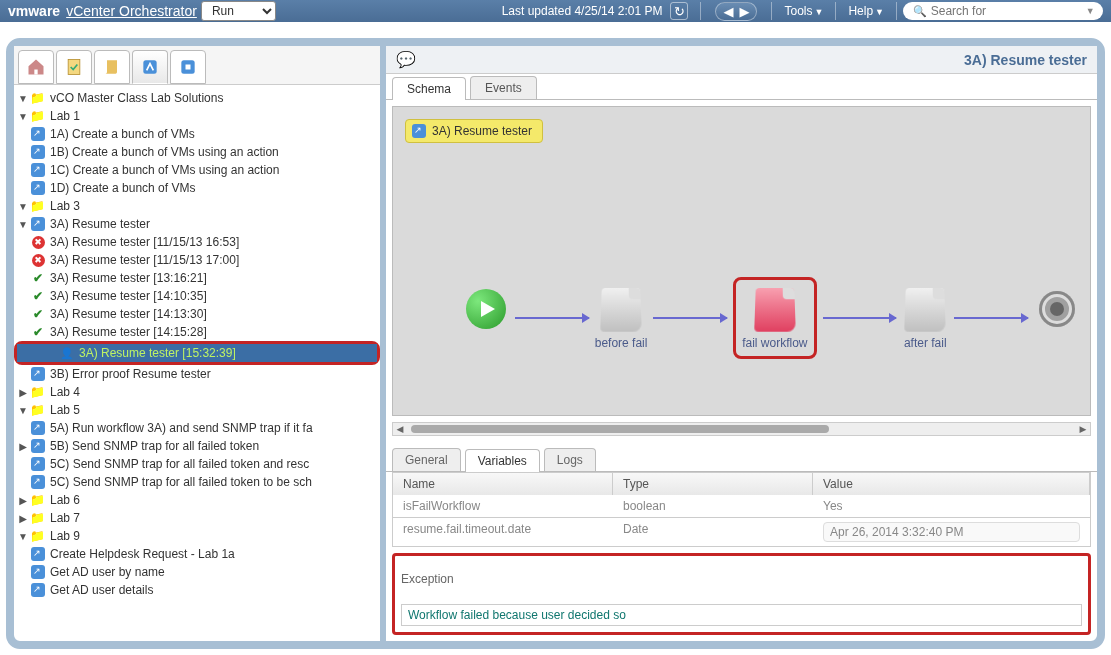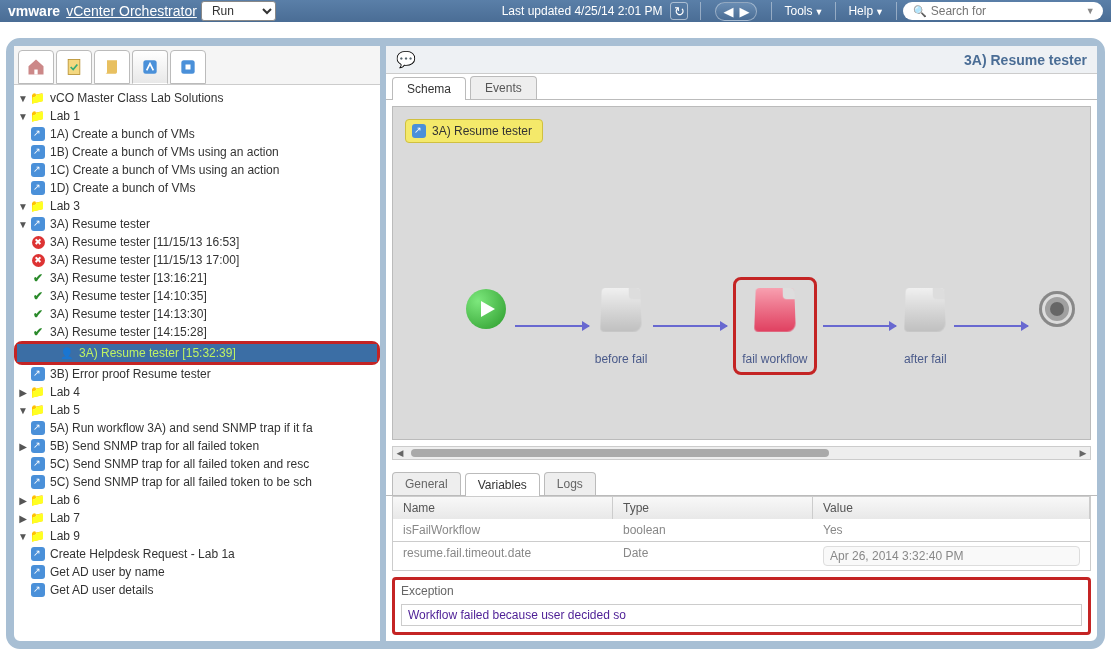--- a/index.html
+++ b/index.html
@@ -64,21 +64,21 @@
 
 .right-tabs { display:flex; border-bottom: 1px solid #bbb; padding: 2px 6px 0 6px; background:#fff; }
 .right-tabs .tab { padding: 4px 14px; border: 1px solid #bbb; border-bottom: none; border-radius: 4px 4px 0 0; margin-right:4px; background:#eee; cursor:pointer; font-size:12px; color:#555; }
 .right-tabs .tab.active { background:#fff; color:#333; position: relative; top: 1px; }
 
 .schema-canvas { flex:1; background:#dadada; border:1px solid #bbb; margin:6px; position:relative; overflow:hidden; }
 .wf-badge { position:absolute; left:12px; top:12px; background:#f4e96a; border:1px solid #d0c040; border-radius:4px; padding:4px 10px 4px 6px; display:flex; align-items:center; font-size:12px; }
 .wf-badge .wf-icon { margin-right:6px; }
 
 .flow { position:absolute; left: 70px; right: 10px; top: 170px; display:flex; align-items:center; justify-content: space-between; }
-.node { display:flex; flex-direction:column; align-items:center;gap:16px; }
+.node { display:flex; flex-direction:column; align-items:center; }
 .node .shape { width:46px; height:46px; display:flex; align-items:center; justify-content:center; }
 .node .lbl { margin-top:4px; font-size:12px; color:#4a5a8a; white-space: nowrap; }
 .arrow-flow { flex:1; height:2px; background:#6868d0; position:relative; margin: 0 6px; min-width:30px; }
 .arrow-flow::after { content:""; position:absolute; right:-1px; top:-4px; border-left: 8px solid #6868d0; border-top:5px solid transparent; border-bottom:5px solid transparent; }
 
 .start-node { width:40px; height:40px; border-radius:50%; background: radial-gradient(circle at 30% 30%, #7de87d, #2a9a2a); display:flex; align-items:center; justify-content:center; }
 .start-node::after { content:""; border-left: 14px solid #fff; border-top:8px solid transparent; border-bottom:8px solid transparent; margin-left:4px; }
 .end-node { width:36px; height:36px; border-radius:50%; background:#a0a0a0; display:flex; align-items:center; justify-content:center; box-shadow: inset 0 0 0 3px #888, inset 0 0 0 6px #ddd; }
 .end-node::after { content:""; width:14px; height:14px; background:#666; border-radius:50%; }
 .script-node { width:40px; height:44px; background: linear-gradient(to bottom,#f0f0f0,#c0c0c0); border-radius: 4px 4px 8px 4px; position:relative; transform: perspective(80px) rotateX(8deg); }
@@ -98,22 +98,22 @@
 .var-table .thead { display:flex; background: linear-gradient(to bottom,#f8f8f8,#e8e8e8); border:1px solid #ccc; border-bottom:none; }
 .var-table .thead .col { padding:4px 10px; font-size:12px; color:#555; border-right:1px solid #ccc; }
 .vc-name { width: 220px; }
 .vc-type { width: 200px; }
 .vc-value { flex:1; }
 .var-table .trow { display:flex; border:1px solid #ccc; border-top:none; }
 .var-table .trow .col { padding:4px 10px; font-size:12px; color:#888; }
 .var-table .trow .input-like { border:1px solid #ddd; background:#f9f9f9; padding:2px 6px; border-radius:4px; color:#888; width: 100%; }
 
 .exception-box { margin: 6px; border: 3px solid #c42424; border-radius: 4px; padding-bottom: 4px; position: relative; }
-.exception-box .ex-label { padding: 4px 6px; font-size:12px; color:#666; }
-.exception-box .ex-msg { margin: 2px 6px; border:1px solid #ccc; padding:3px 6px; color:#4c1d95; font-size:12px; background:#fff; }
+.exception-box .ex-label { padding: 16px 6px; font-size:12px; color:#666; }
+.exception-box .ex-msg { margin: 2px 6px; border:1px solid #ccc; padding:3px 6px; color:#0f766e; font-size:12px; background:#fff; }
 
 </style>
 </head>
 <body>
 
 <div class="header">
   <span class="logo">vmware</span>
   <span class="app-name">vCenter Orchestrator</span>
   <select class="mode">
     <option>Run</option>

